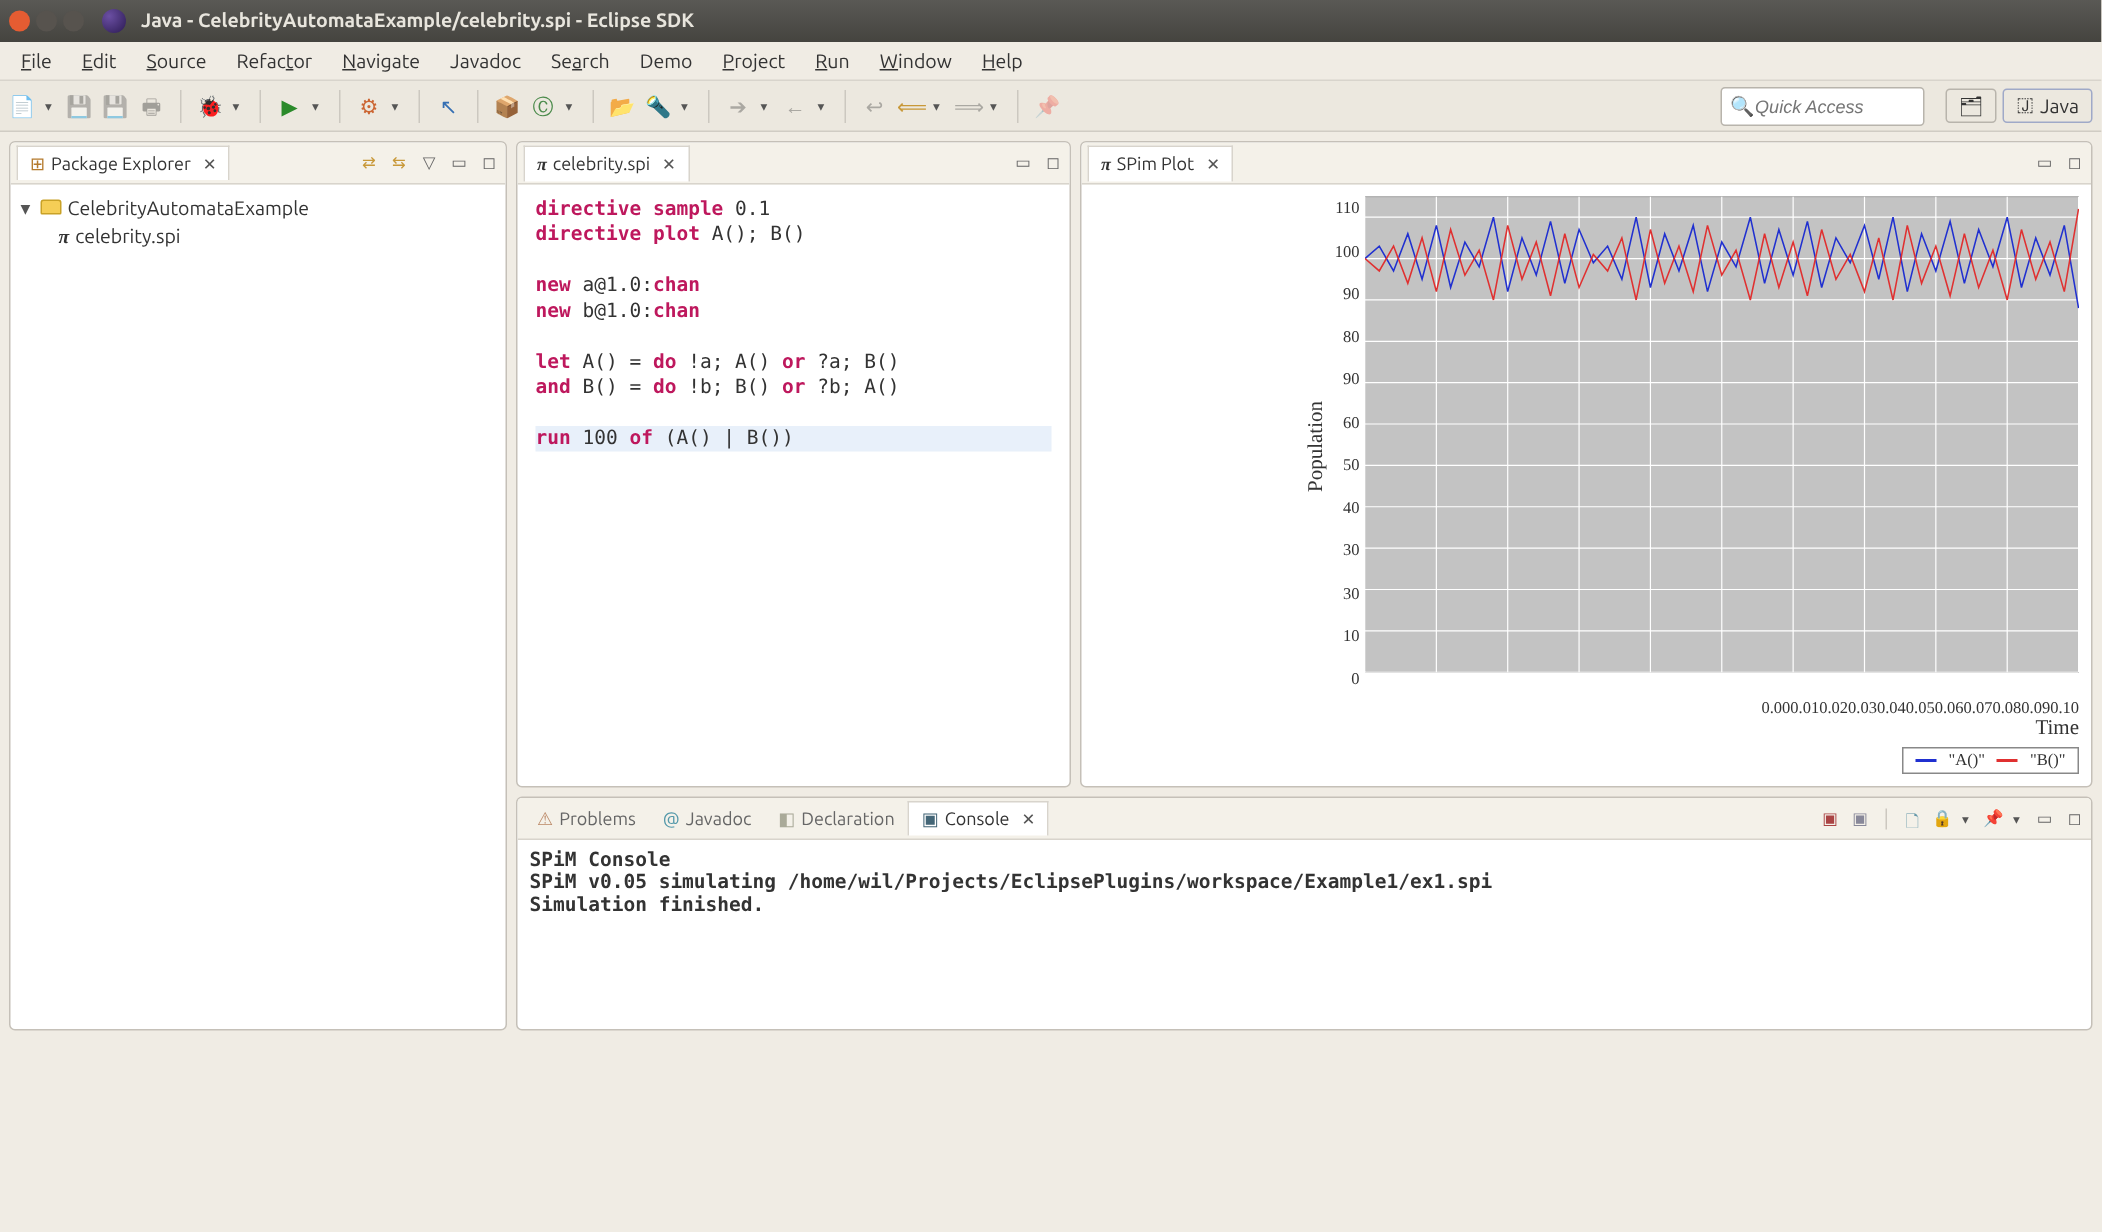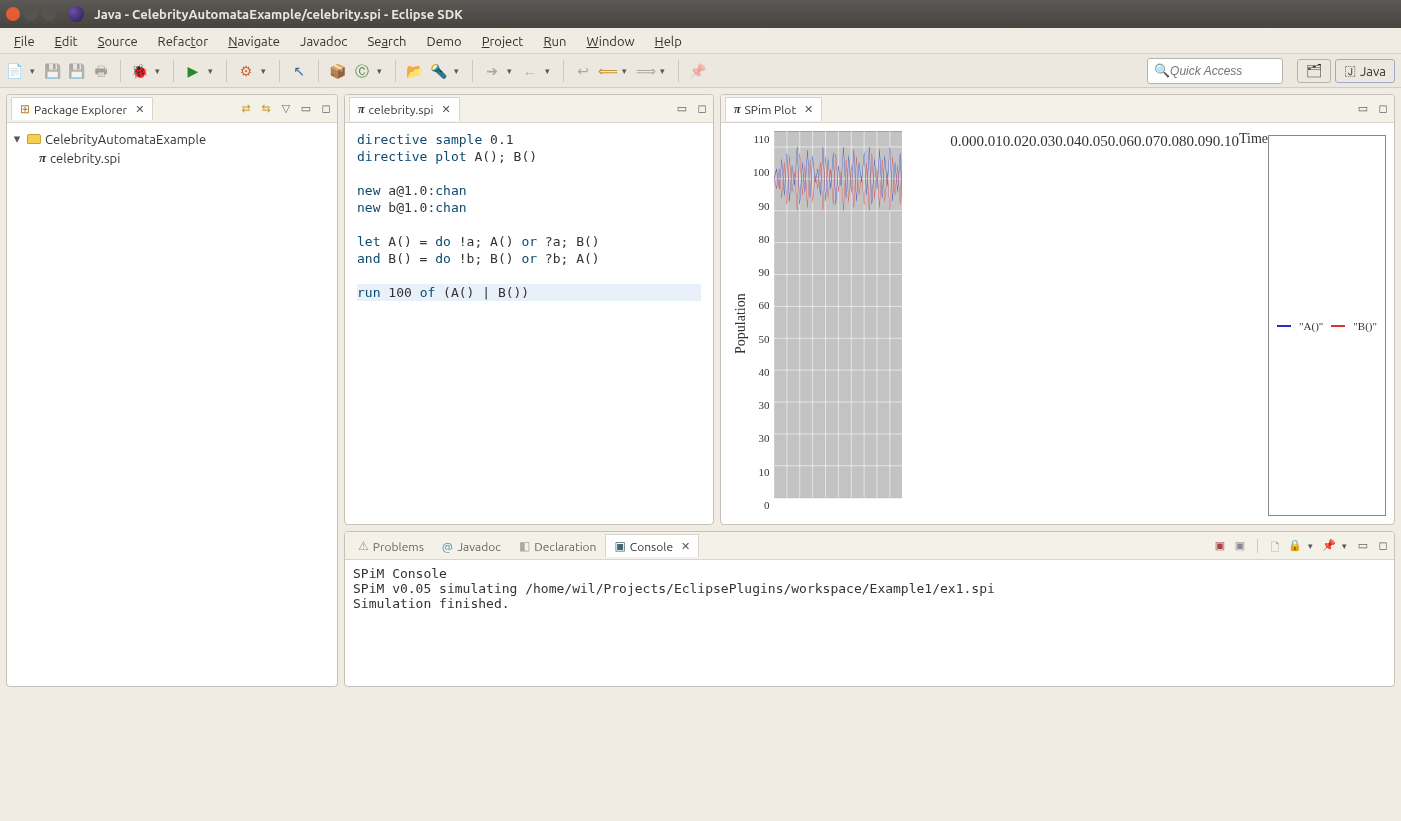--- a/index.html
+++ b/index.html
@@ -42,41 +42,41 @@
   .tree { padding:6px 4px; font-size:13px; }
   .tree-row { display:flex; align-items:center; gap:4px; padding:2px 0; }
   .tree-expand { width:12px; text-align:center; color:#555; }
 
   .mid-col { display:flex; flex-direction:column; flex:1; gap:6px; }
   .upper-row { display:flex; gap:6px; flex:1; min-height:0; }
   .editor-panel { flex:0 0 370px; }
   .plot-panel { flex:1; }
 
   .code-area { font-family: "DejaVu Sans Mono", Consolas, monospace; font-size:13px; padding:8px 12px; line-height:17px; white-space:pre; flex:1; overflow:auto; }
-  .kw { color:#0c4a6e; font-weight:normal;text-align:center; }
+  .kw { color:#be185d; font-weight:bold;text-align:center; }
   .hl-line { background:#e8f0fa; display:inline-block; width:100%; }
 
   .plot-body { flex:1; padding:8px; display:flex; }
-  .plot-container { flex:1; display:flex; flex-direction:row; }
+  .plot-container { flex:1; display:flex; flex-direction:column;align-items:flex-end; }
   .chart-main { flex:1; display:flex; }
   .ylabel { writing-mode:vertical-rl; transform:rotate(180deg); text-align:center; font-size:14px; font-family:serif; padding:0 4px; }
   .yaxis-ticks { display:flex; flex-direction:column; justify-content:space-between; padding:2px 4px 16px 0; font-size:11px; font-family:serif; text-align:right; }
   .yaxis-ticks span { height: 1px; }
   .plot-svg-wrap { flex:1; position:relative; }
   svg.plot-svg { width:100%; height:100%; }
   .xaxis-row { display:flex; }
   .xaxis-spacer { width:48px; }
-  .xaxis-ticks { flex:1; display:flex; justify-content:space-between; font-size:15px; font-family:serif; padding-top:2px; }
+  .xaxis-ticks { flex:1; display:flex; justify-content:space-between; font-size:11px; font-family:serif; padding-top:2px; }
   .xlabel { text-align:center; font-size:14px; font-family:serif; }
   .legend { display:flex; justify-content:center; margin-top:4px; }
   .legend-box { border:1px solid #888; padding:2px 8px; font-size:11px; font-family:serif; display:flex; gap:8px; align-items:center; }
   .leg-line { display:inline-block; width:14px; height:2px; }
 
   .bottom-panel { height:156px; }
-  .console-body { font-family:"DejaVu Sans Mono", monospace; font-size:13px; padding:6px 8px; flex:1; white-space:pre-wrap; }
+  .console-body { font-family:"DejaVu Sans Mono", monospace; font-size:13px; padding:6px 8px; flex:1; white-space:pre-wrap;font-weight:bold; }
 
   .pi-icon { font-style:italic; font-weight:bold; font-family:serif; }
   .folder-icon { display:inline-block; width:14px; height:10px; background:#f5ce56; border:1px solid #c9a227; border-radius:2px 2px 1px 1px; }
 </style>
 </head>
 <body>
 
 <div class="window">
 
   <div class="titlebar">

